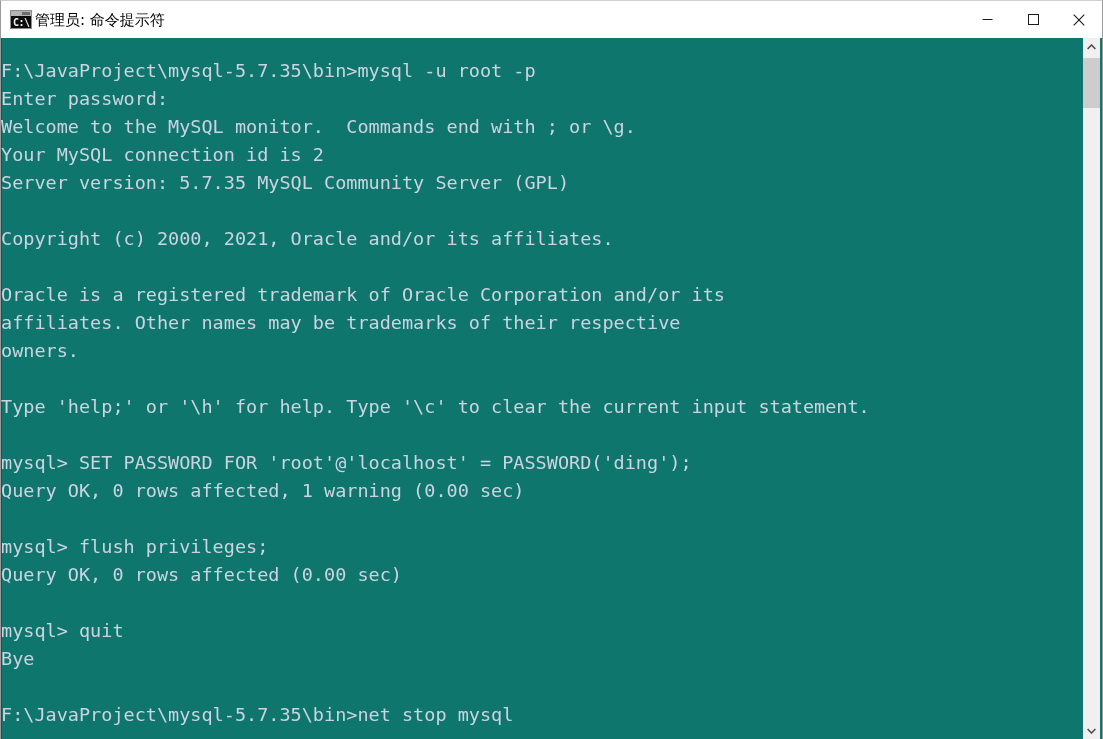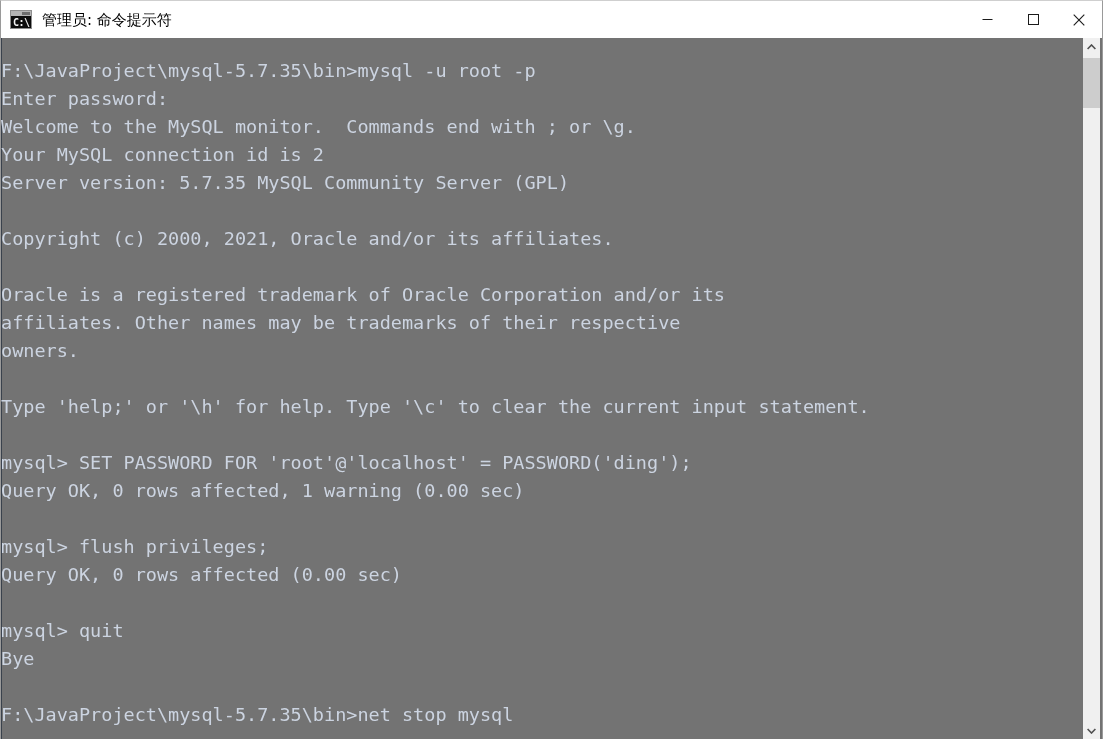--- a/index.html
+++ b/index.html
@@ -82,21 +82,21 @@
     color: #f2f2f2;
     font-family: "DejaVu Sans Mono", monospace;
     font-size: 10px;
     line-height: 13px;
     font-weight: bold;
     letter-spacing: -0.5px;
     white-space: nowrap;
   }
 
   .title-text {
-    margin-left: 10px;
+    margin-left: 3px;
     font-family: "DejaVu Sans", "Liberation Sans", sans-serif;
     font-size: 15px;
     line-height: 18px;
     color: #000000;
     white-space: nowrap;
     overflow: hidden;
     text-overflow: ellipsis;
   }
 
   .win-controls {
@@ -117,21 +117,21 @@
   }
   .win-btn svg { display: block; }
 
   
   .console-area {
     position: absolute;
     left: 0;
     top: 37px;
     right: 0;
     bottom: 0;
-    background: #737373;
+    background: #0f766e;
   }
 
   .console-text {
     position: absolute;
     left: 0px;
     top: 0px;
     right: 22px;
     bottom: 0;
     color: #ccd4e1;
     font-family: "DejaVu Sans Mono", "Liberation Mono", monospace;

